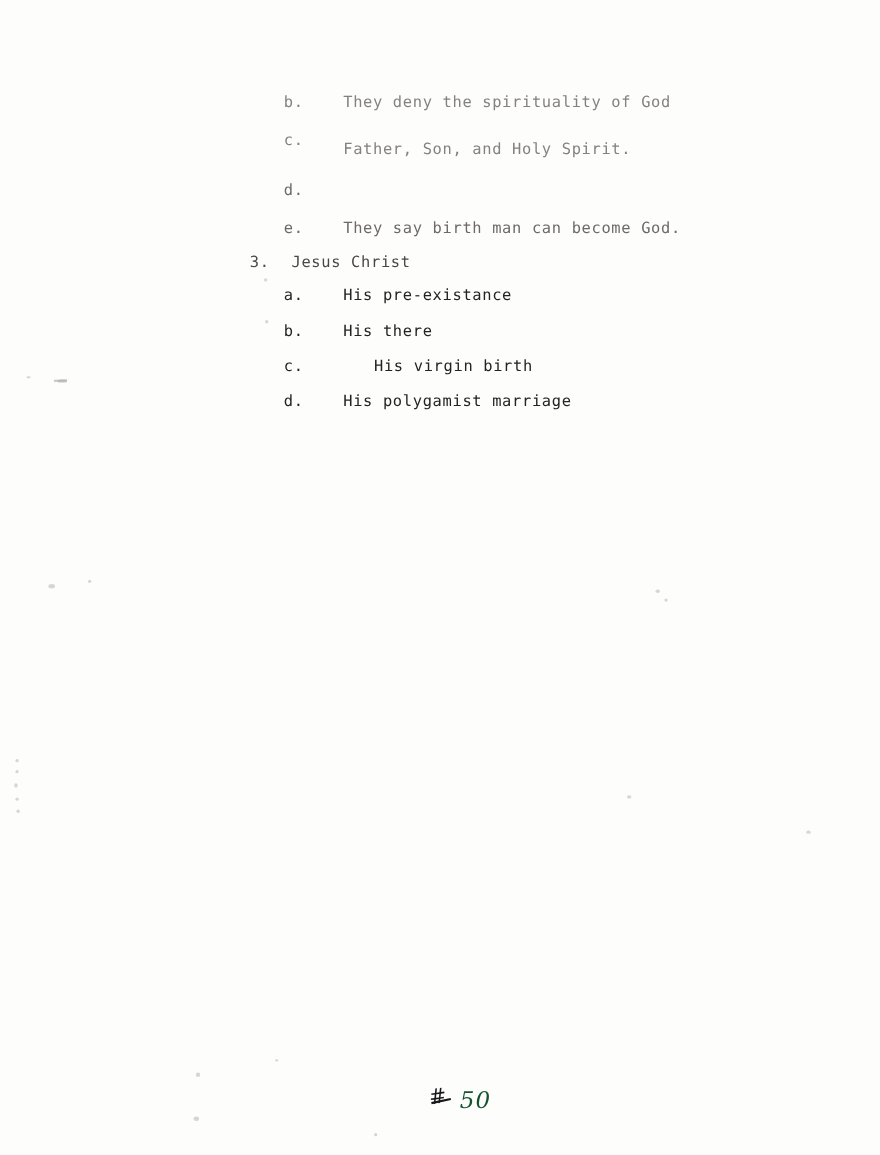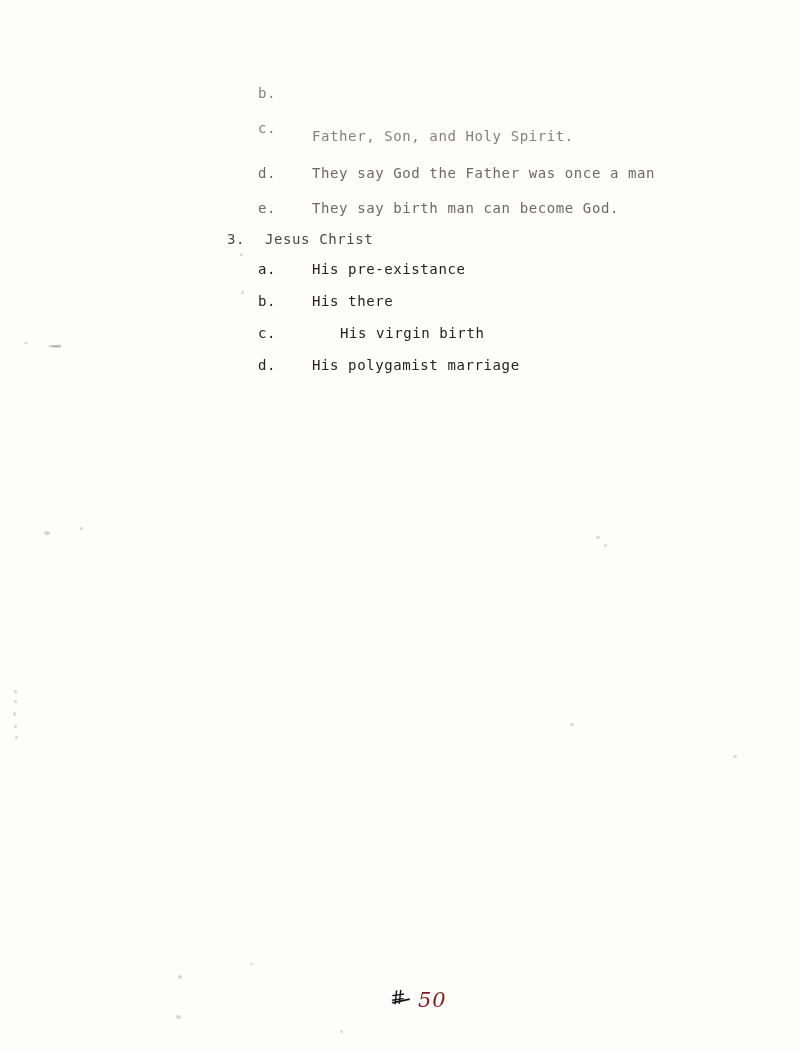--- a/index.html
+++ b/index.html
@@ -44,21 +44,21 @@
   .ink-mid   { color: #4a4845; }
   .ink-dark  { color: #24231f; }
 
   .pagenum {
     position: absolute;
     left: 390px;
     top: 988px;
     font-family: "DejaVu Serif", serif;
     font-size: 21px;
     font-style: italic;
-    color: #7f1d1d;
+    color: #14532d;
     letter-spacing: 1px;
   }
 
   .hash {
     position: absolute;
     left: 390px;
     top: 986px;
     font-family: "DejaVu Sans", sans-serif;
     font-size: 19px;
     color: #17171a;
@@ -84,27 +84,27 @@
     background: #9d9a95;
     opacity: 0.5;
   }
 </style>
 </head>
 <body>
 
 <div class="page">
 
   <span class="typed ink-faint item-letter" style="left:258px; top:85px; font-size:14px;">b.</span>
+  <span class="typed ink-faint item-text" style="left:312px; top:85px; font-size:14px;">They deny the spirituality of God</span>
 
   <span class="typed ink-faint item-letter" style="left:258px; top:120px; font-size:14px;">c.</span>
 
   <span class="typed ink-faint item-text" style="left:312px; top:128px; font-size:14px;">Father, Son, and Holy Spirit.</span>
 
   <span class="typed ink-light item-letter" style="left:258px; top:165px; font-size:14px;">d.</span>
-  <span class="typed ink-light item-text" style="left:312px; top:165px; font-size:14px;">They say God the Father was once a man</span>
 
   <span class="typed ink-light item-letter" style="left:258px; top:200px; font-size:14px;">e.</span>
   <span class="typed ink-light item-text" style="left:312px; top:200px; font-size:14px;">They say birth man can become God.</span>
 
   <span class="typed ink-mid item-num" style="left:227px; top:231px; font-size:14px;">3.</span>
   <span class="typed ink-mid item-text" style="left:265px; top:231px; font-size:14px;">Jesus Christ</span>
 
   <span class="typed ink-dark item-letter" style="left:258px; top:261px; font-size:14px;">a.</span>
   <span class="typed ink-dark item-text" style="left:312px; top:261px; font-size:14px;">His pre-existance</span>
 

